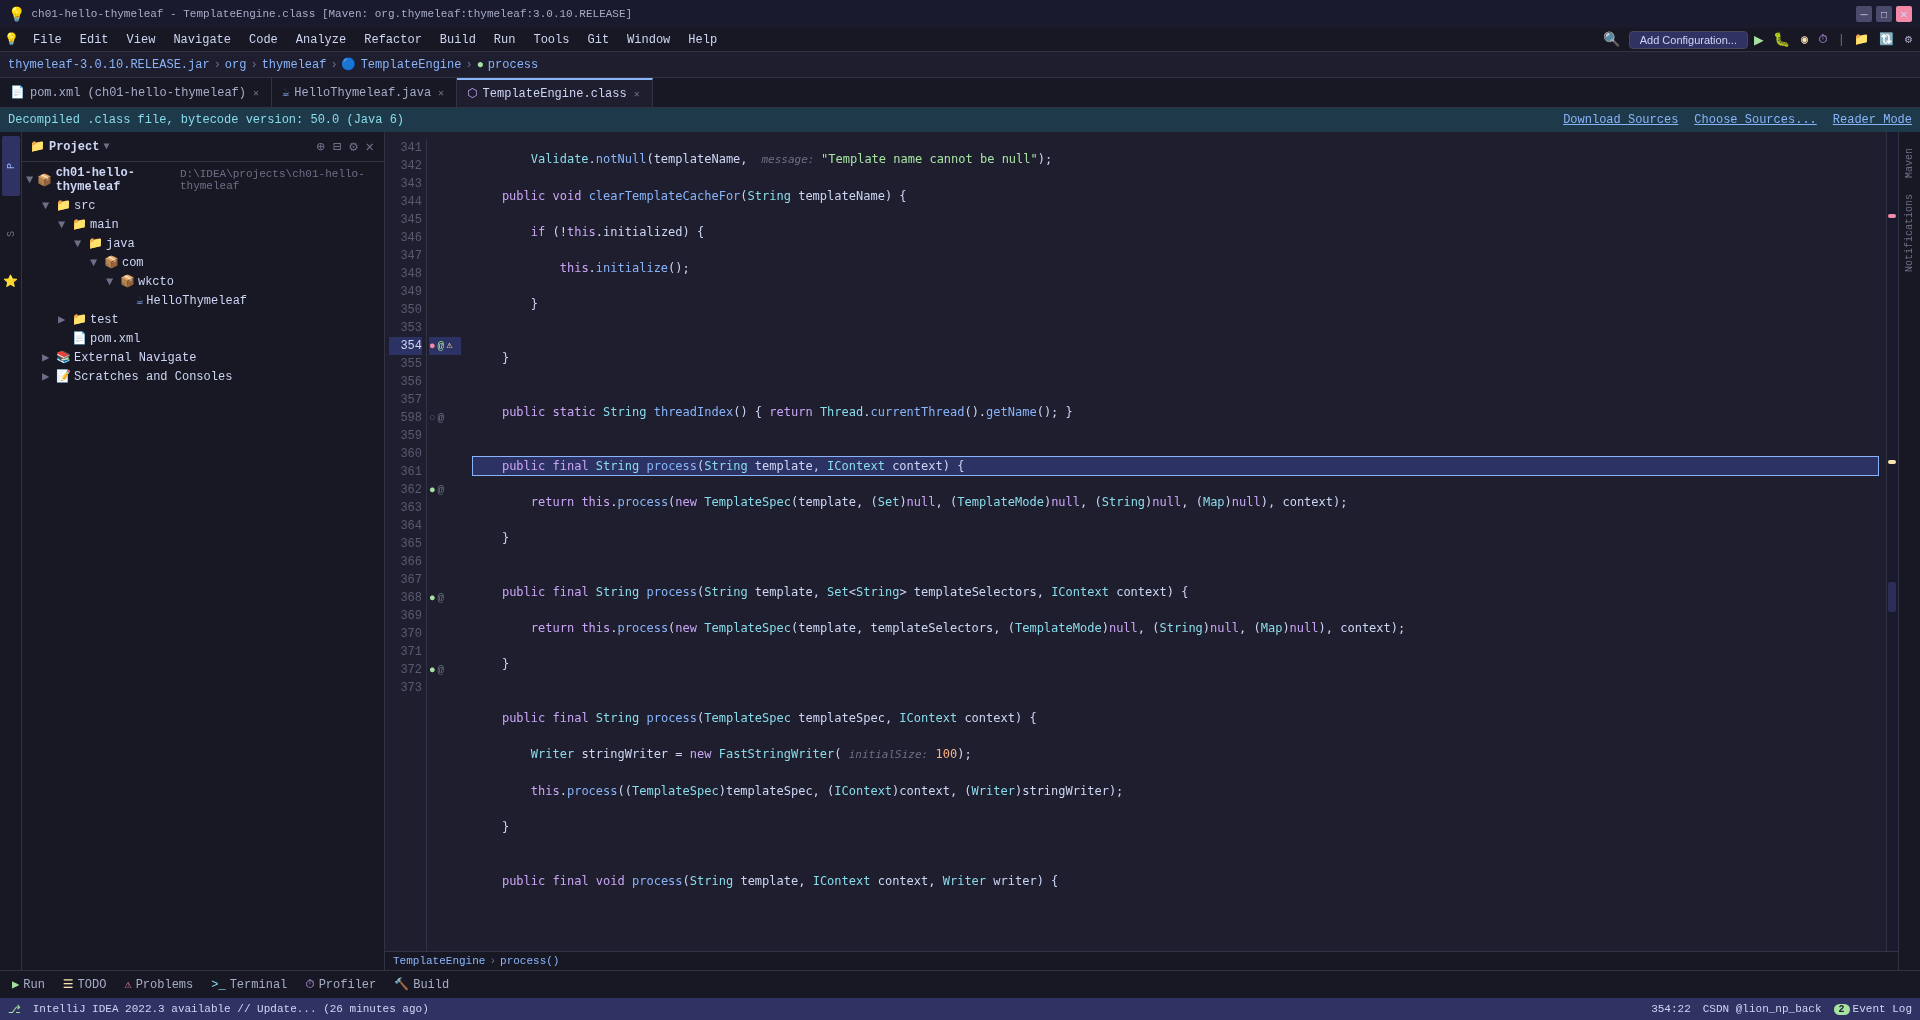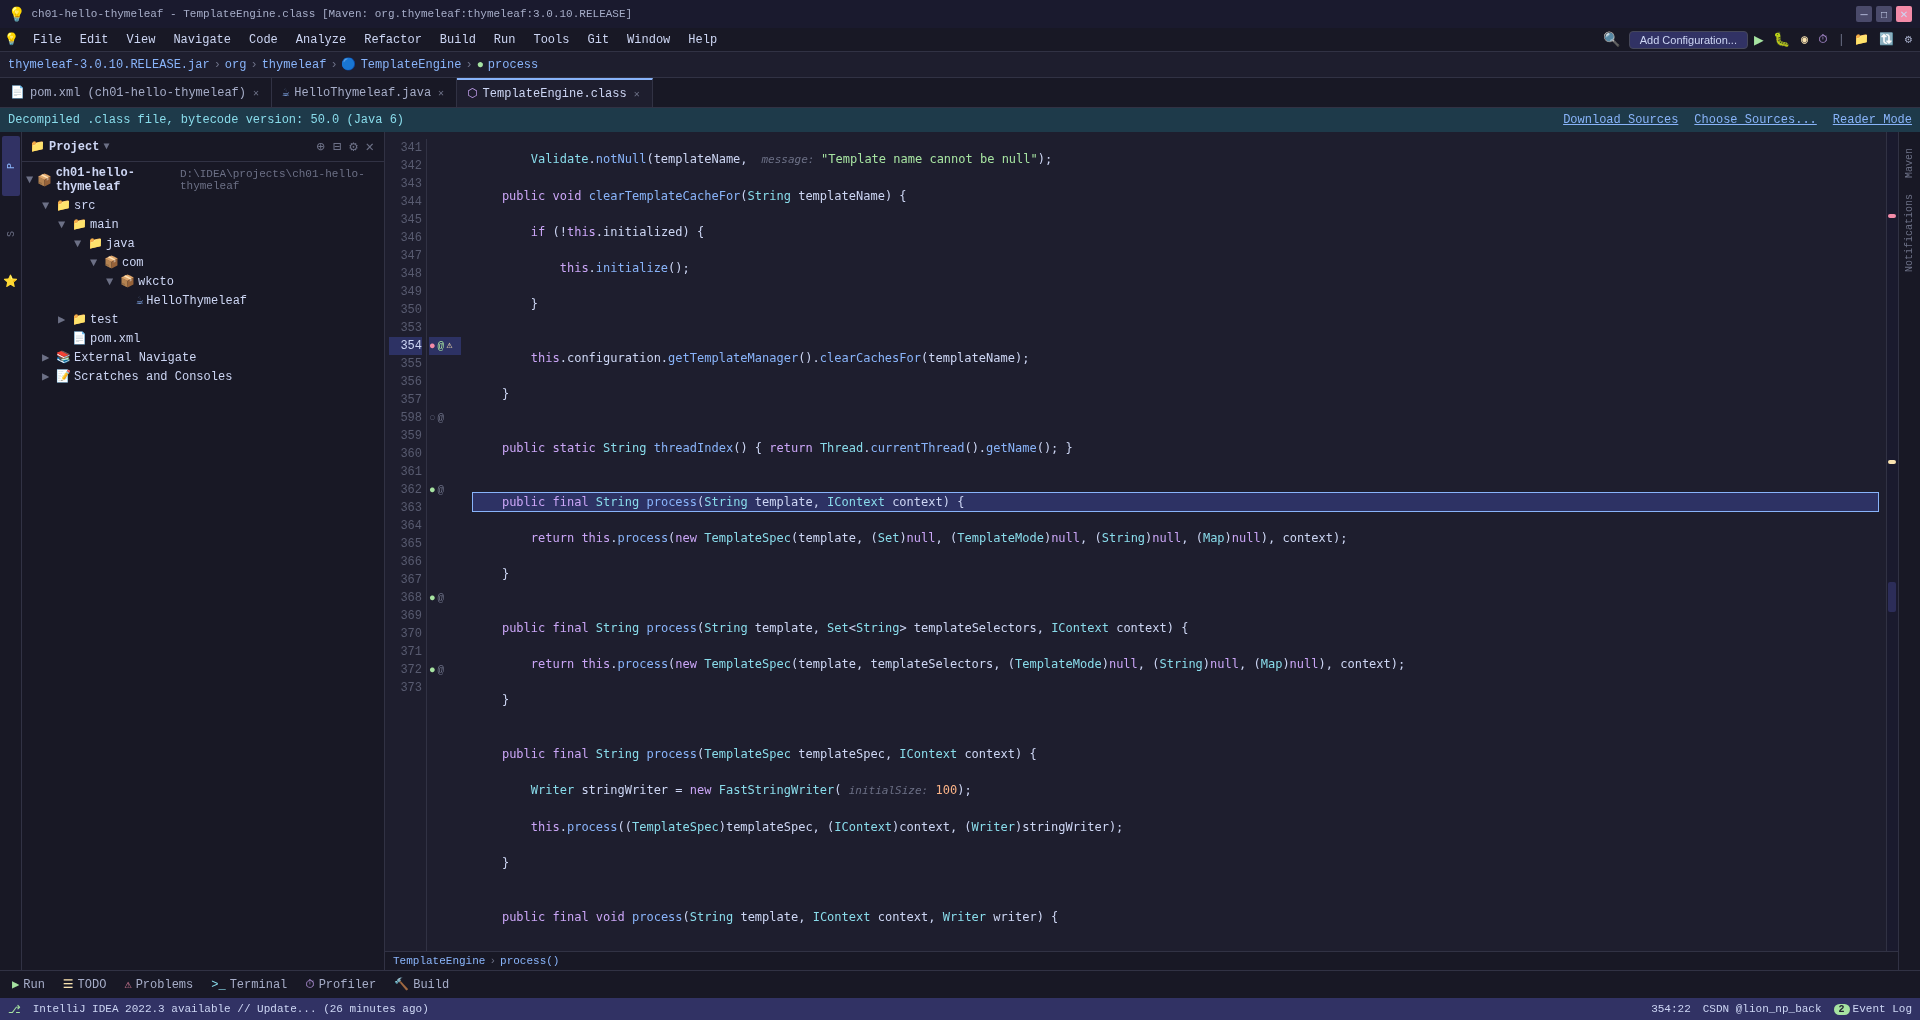--- a/index.html
+++ b/index.html
@@ -574,21 +574,20 @@
         </div>
       </div>
 
       <div id="code-lines" style="flex:1;padding:0 8px;font-size:12px;line-height:18px;white-space:pre;font-family:Consolas,monospace;overflow-x:auto;">
 <div><span>        </span><span class="type">Validate</span>.<span class="fn">notNull</span>(<span style="color:#cdd6f4;">templateName</span>, <span class="param-info"> message: </span><span class="str">"Template name cannot be null"</span>);</div>
 <div><span class="kw">    public</span> <span class="kw">void</span> <span class="fn">clearTemplateCacheFor</span>(<span class="type">String</span> <span style="color:#cdd6f4;">templateName</span>) {</div>
 <div><span>        </span><span class="kw">if</span> (!<span class="kw">this</span>.<span style="color:#cdd6f4;">initialized</span>) {</div>
 <div><span>            </span><span class="kw">this</span>.<span class="fn">initialize</span>();</div>
 <div><span>        }</span></div>
 <div></div>
-<div><span>        </span><span class="kw">this</span>.<span style="color:#cdd6f4;">configuration</span>.<span class="fn">getTemplateManager</span>().<span class="fn">clearCachesFor</span>(<span style="color:#cdd6f4;">templateName</span>);</div>
 <div><span>    }</span></div>
 <div></div>
 <div><span>    </span><span class="kw">public</span> <span class="kw">static</span> <span class="type">String</span> <span class="fn">threadIndex</span>() { <span class="kw">return</span> <span class="type">Thread</span>.<span class="fn">currentThread</span>().<span class="fn">getName</span>(); }</div>
 <div></div>
 <div style="background:#2d3264;outline:1px solid #89b4fa;"><span>    </span><span class="kw">public</span> <span class="kw">final</span> <span class="type">String</span> <span class="fn">process</span>(<span class="type">String</span> <span style="color:#cdd6f4;">template</span>, <span class="type">IContext</span> <span style="color:#cdd6f4;">context</span>) {</div>
 <div><span>        </span><span class="kw">return</span> <span class="kw">this</span>.<span class="fn">process</span>(<span class="kw">new</span> <span class="type">TemplateSpec</span>(<span style="color:#cdd6f4;">template</span>, (<span class="type">Set</span>)<span class="kw">null</span>, (<span class="type">TemplateMode</span>)<span class="kw">null</span>, (<span class="type">String</span>)<span class="kw">null</span>, (<span class="type">Map</span>)<span class="kw">null</span>), <span style="color:#cdd6f4;">context</span>);</div>
 <div><span>    }</span></div>
 <div></div>
 <div><span>    </span><span class="kw">public</span> <span class="kw">final</span> <span class="type">String</span> <span class="fn">process</span>(<span class="type">String</span> <span style="color:#cdd6f4;">template</span>, <span class="type">Set</span>&lt;<span class="type">String</span>&gt; <span style="color:#cdd6f4;">templateSelectors</span>, <span class="type">IContext</span> <span style="color:#cdd6f4;">context</span>) {</div>
 <div><span>        </span><span class="kw">return</span> <span class="kw">this</span>.<span class="fn">process</span>(<span class="kw">new</span> <span class="type">TemplateSpec</span>(<span style="color:#cdd6f4;">template</span>, <span style="color:#cdd6f4;">templateSelectors</span>, (<span class="type">TemplateMode</span>)<span class="kw">null</span>, (<span class="type">String</span>)<span class="kw">null</span>, (<span class="type">Map</span>)<span class="kw">null</span>), <span style="color:#cdd6f4;">context</span>);</div>

